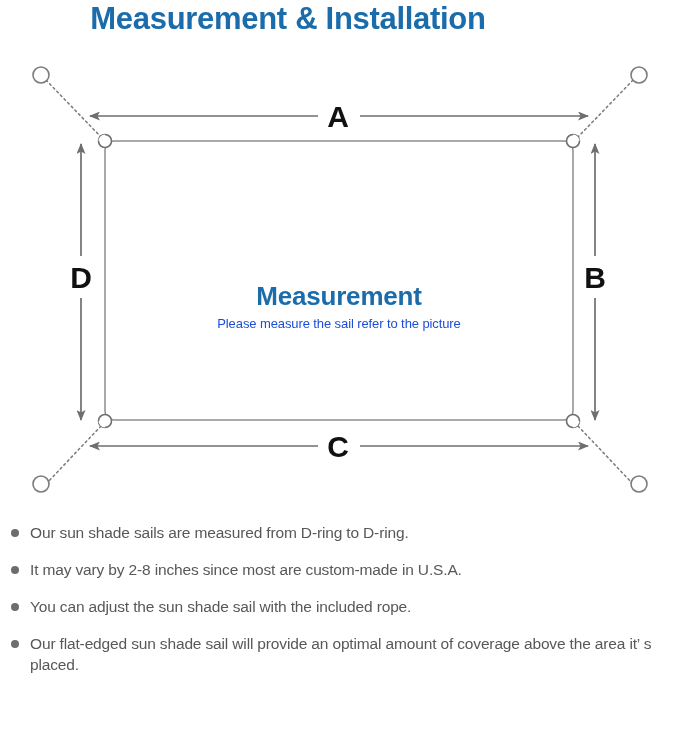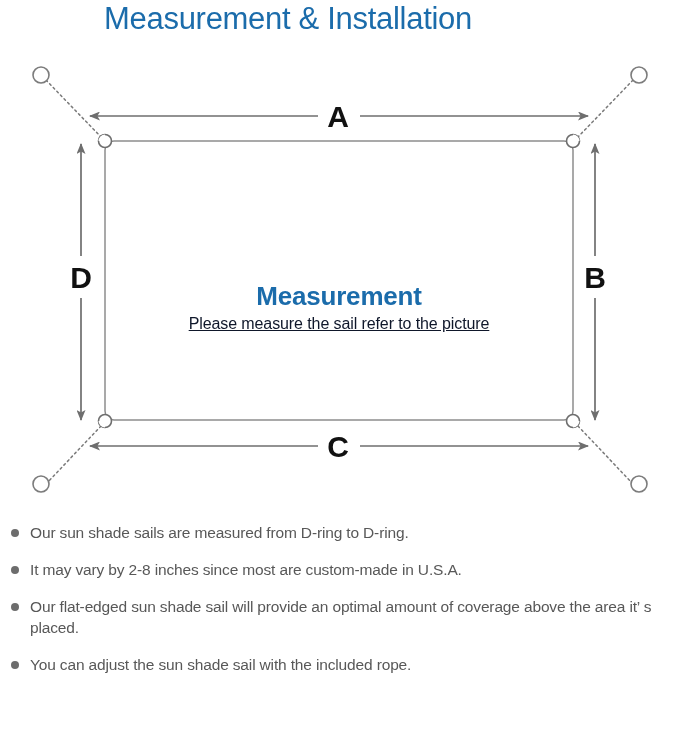--- a/index.html
+++ b/index.html
@@ -21,21 +21,21 @@
     height: 739px;
     background: #ffffff;
   }
   .title {
     position: absolute;
     left: 0;
     top: 0;
     width: 576px;
     text-align: center;
     font-size: 31px;
-    font-weight: normal;
+    font-weight: bold;
     letter-spacing: -0.3px;
     color: #1b6cab;
     line-height: 38px;
     font-family: "Liberation Sans", sans-serif;
   }
   .diagram {
     position: absolute;
     left: 0;
     top: 40px;
     width: 679px;
@@ -52,26 +52,25 @@
     text-align: center;
   }
   .center-label .ct {
     font-size: 26px;
     font-weight: bold;
     color: #1b6cab;
     line-height: 32px;
     letter-spacing: -0.2px;
   }
   .center-label .cs {
-    font-size: 16px;
+    font-size: 13px;
     font-weight: normal;
-    color: #0f172a;
+    color: #1d4ed8;
     line-height: 24px;
     letter-spacing: -0.1px;
-    text-decoration: underline;
   }
   .notes {
     position: absolute;
     left: 0;
     top: 522px;
     width: 679px;
   }
   .note {
     position: relative;
     display: block;
@@ -172,21 +171,21 @@
     <div class="note">
       <span class="dot"></span>
       <span>Our sun shade sails are measured from D-ring to D-ring.</span>
     </div>
     <div class="note">
       <span class="dot"></span>
       <span>It may vary by 2-8 inches since most are custom-made in U.S.A.</span>
     </div>
     <div class="note">
       <span class="dot"></span>
-      <span>Our flat-edged sun shade sail will provide an optimal amount of coverage above the area it’ s placed.</span>
+      <span>You can adjust the sun shade sail with the included rope.</span>
     </div>
     <div class="note">
       <span class="dot"></span>
-      <span>You can adjust the sun shade sail with the included rope.</span>
+      <span>Our flat-edged sun shade sail will provide an optimal amount of coverage above the area it’ s placed.</span>
     </div>
   </div>
 
 </div>
 
 </body></html>

